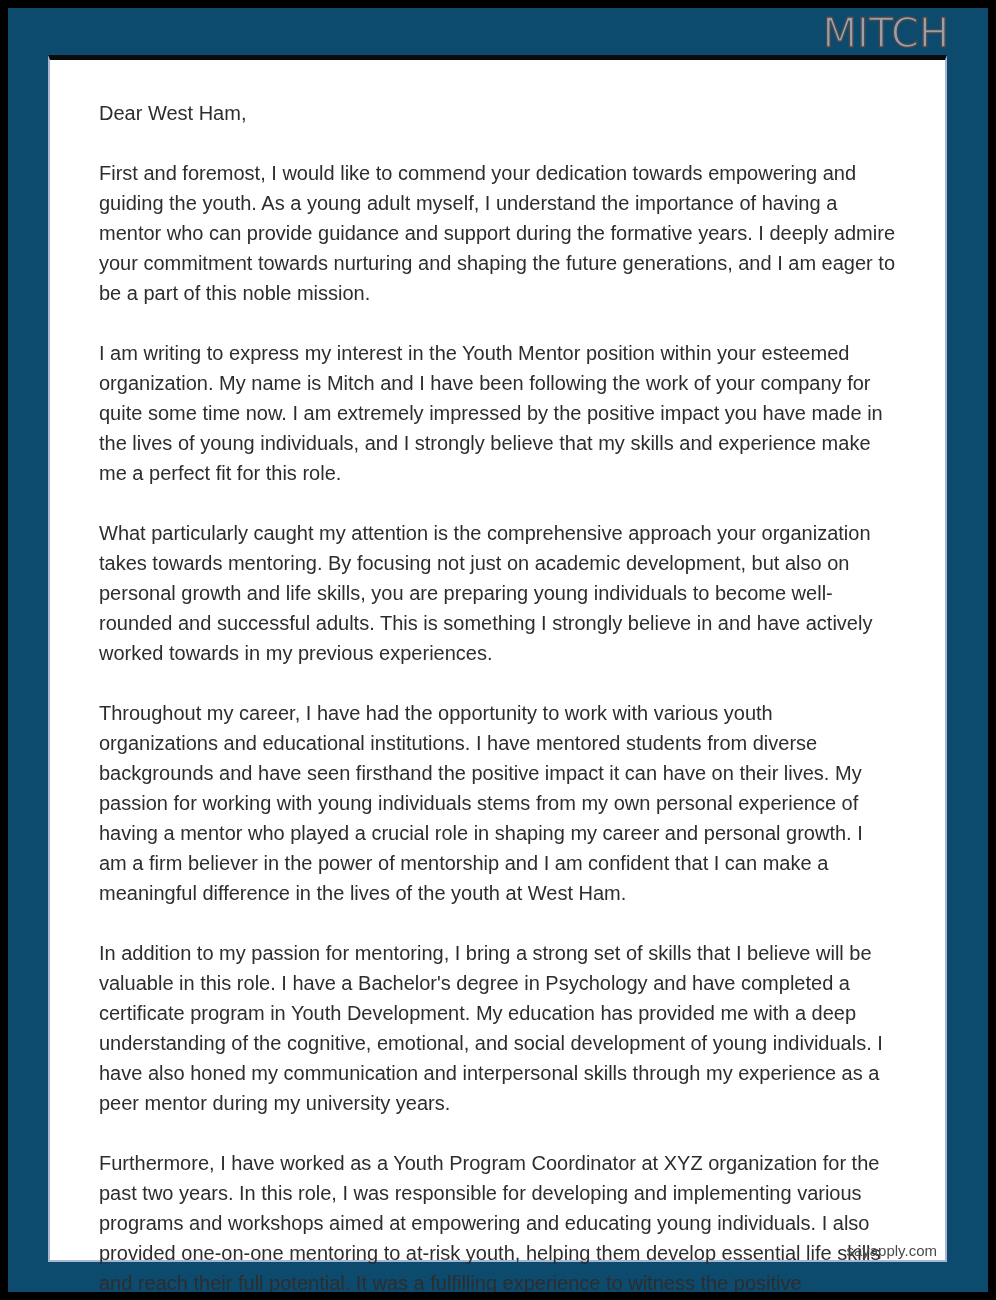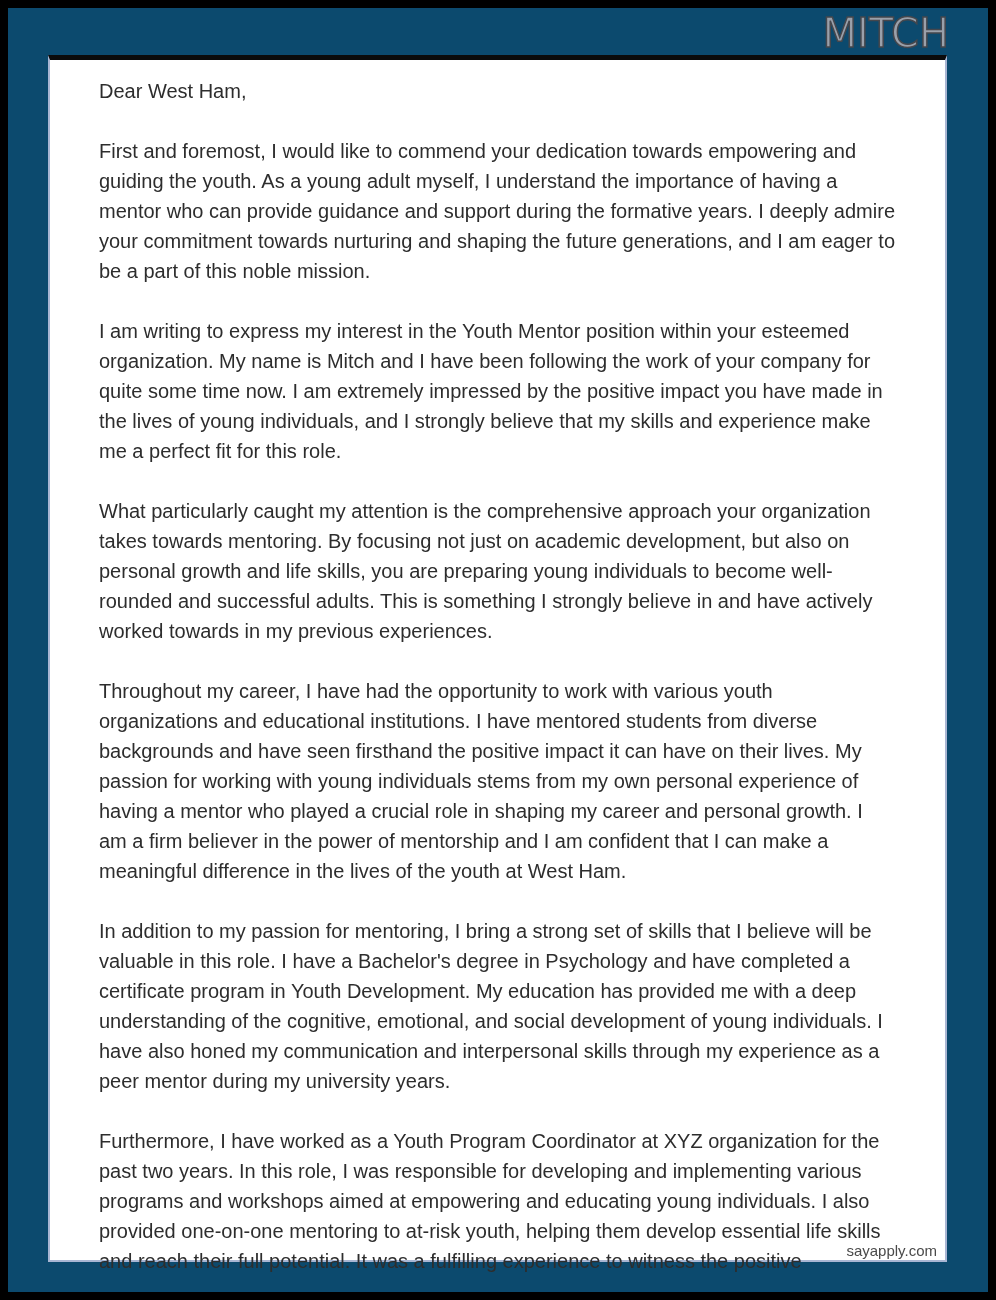--- a/index.html
+++ b/index.html
@@ -42,21 +42,21 @@
     height: 1200px;
     background: #ffffff;
     border-top: 5px solid #0b0b0b;
     border-left: 2px solid #a9b6d3;
     border-right: 2px solid #a9b6d3;
     border-bottom: 2px solid #a9b6d3;
     overflow: visible;           
   }
   .letter {
     box-sizing: border-box;
-    padding: 16px 49px 0 49px;
+    padding: 38px 49px 0 49px;
     width: 895px;
     color: #2d2d2d;
     font-family: "Liberation Sans", sans-serif;
     font-size: 20px;
     font-weight: 300;
     line-height: 30px;
   }
   .letter p {
     margin: 30px 0;
   }

